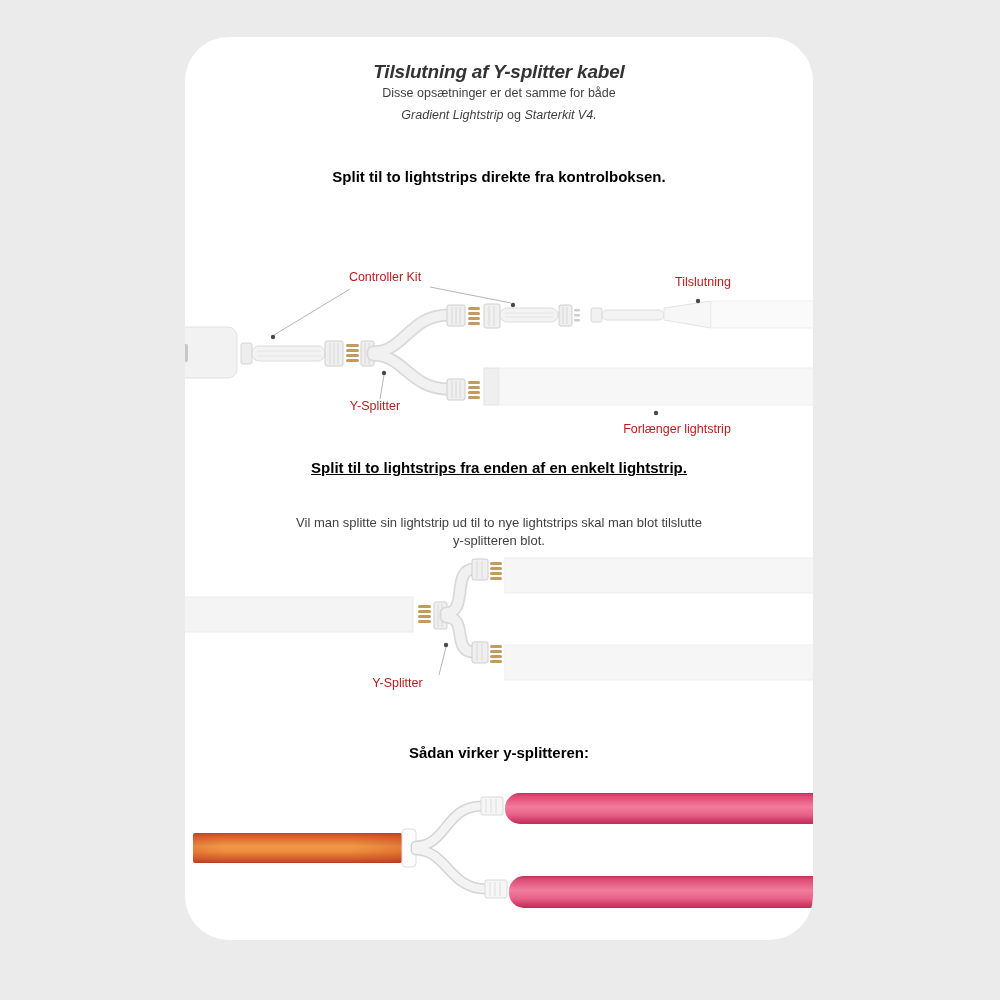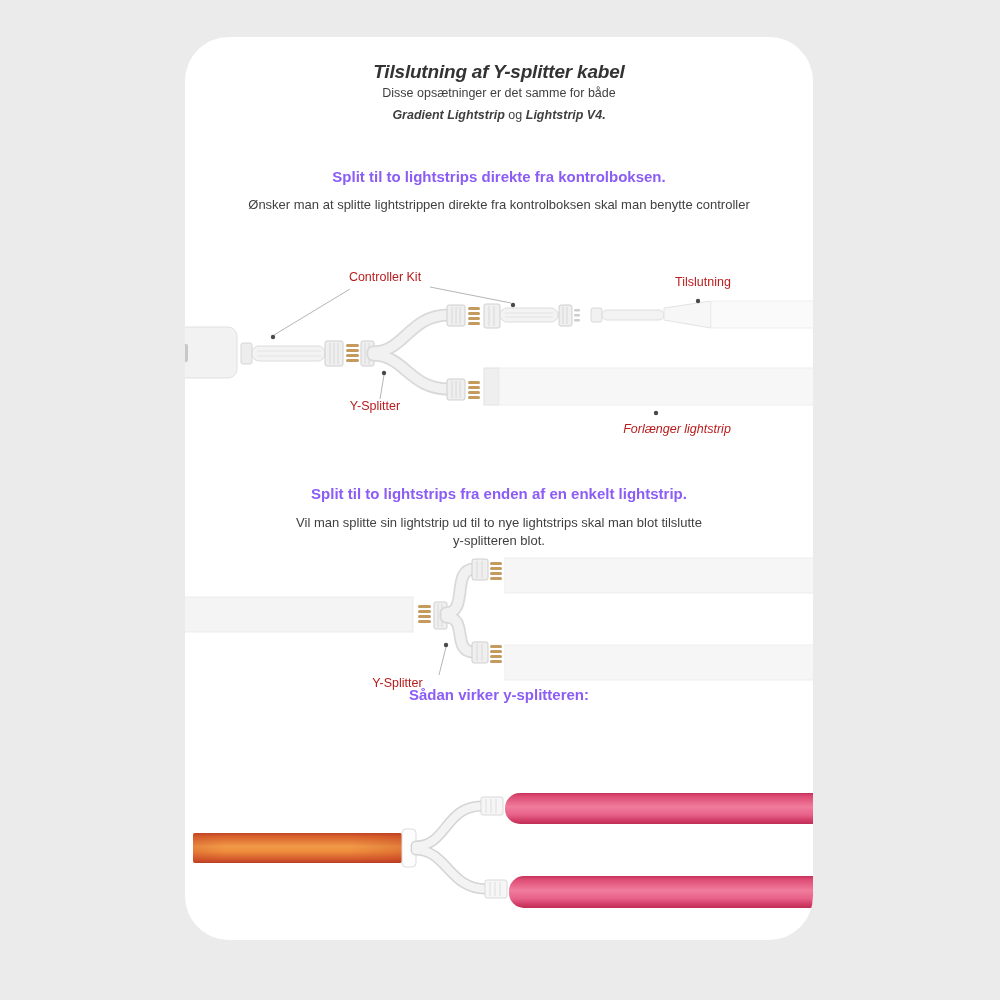--- a/index.html
+++ b/index.html
@@ -17,61 +17,60 @@
     background:#ffffff;border-radius:44px;overflow:hidden;
   }
   .center-text{position:absolute;left:0;right:0;text-align:center;}
   .title{
     top:22px;font-size:19px;font-weight:bold;font-style:italic;
     color:#333;line-height:26px;letter-spacing:-0.2px;
   }
   .sub{font-size:12.5px;line-height:16px;color:#3f3f3f;}
   .sub1{top:48px;}
   .sub2{top:70px;}
-  .sub2 .bi{font-weight:bold;font-style:italic;}
-  .sec-heading{font-size:15px;font-weight:bold;line-height:20px;color:#8b5cf6;}
+  .sub2 .bi{font-weight:normal;font-style:italic;}
+  .sec-heading{font-size:15px;font-weight:bold;line-height:20px;color:#000000;}
   .h-s1{top:130px;}
-  .h-s2{top:447px;}
-  .h-s3{top:648px;}
+  .h-s2{top:421px;text-decoration:underline;}
+  .h-s3{top:706px;}
   .sec-body{font-size:13px;line-height:18px;color:#3f3f3f;white-space:nowrap;}
   .b-s1{top:159px;}
   .b-s2{top:477px;}
   .b-s3{top:713px;}
   .diagram{position:absolute;left:0;width:628px;}
   .dia1{top:223px;height:190px;}
   .dia2{top:513px;height:150px;}
   .dia3{top:743px;height:140px;}
   .diagram svg{position:absolute;left:0;top:0;}
   .lbl{
     position:absolute;font-size:12.5px;line-height:15px;
     color:#b91c1c;text-align:center;white-space:nowrap;
   }
   .lbl-controller{left:150px;top:10px;width:100px;}
   .lbl-starterkit{left:473px;top:15px;width:90px;}
   .lbl-ysplit1{left:145px;top:139px;width:90px;}
-  .lbl-forlaenger{left:422px;top:162px;width:140px;font-style:italic;}
+  .lbl-forlaenger{left:422px;top:162px;width:140px;}
   .lbl-ysplit2{left:170px;top:126px;width:85px;}
 </style>
 </head>
 <body>
 
 <div class="canvas">
   <div class="card">
 
     <div class="center-text title">Tilslutning af Y-splitter kabel</div>
     <div class="center-text sub sub1">Disse opsætninger er det samme for både</div>
     <div class="center-text sub sub2">
       <span class="bi">Gradient Lightstrip</span>
       <span>og</span>
-      <span class="bi">Lightstrip V4.</span>
+      <span class="bi">Starterkit V4.</span>
     </div>
 
     <div class="center-text sec-heading h-s1">Split til to lightstrips direkte fra kontrolboksen.</div>
     <div class="center-text sec-body b-s1">
-      <div>Ønsker man at splitte lightstrippen direkte fra kontrolboksen skal man benytte controller</div>
     </div>
 
     <div class="diagram dia1">
       <svg width="628" height="190" viewBox="0 0 628 190">
 
         <g>
           <rect x="-12" y="67" width="64" height="51" rx="9" fill="#f2f2f2" stroke="#e0e0e0"></rect>
           <rect x="-4" y="84" width="7" height="18" rx="2" fill="#c8c8c8"></rect>
         </g>
 

